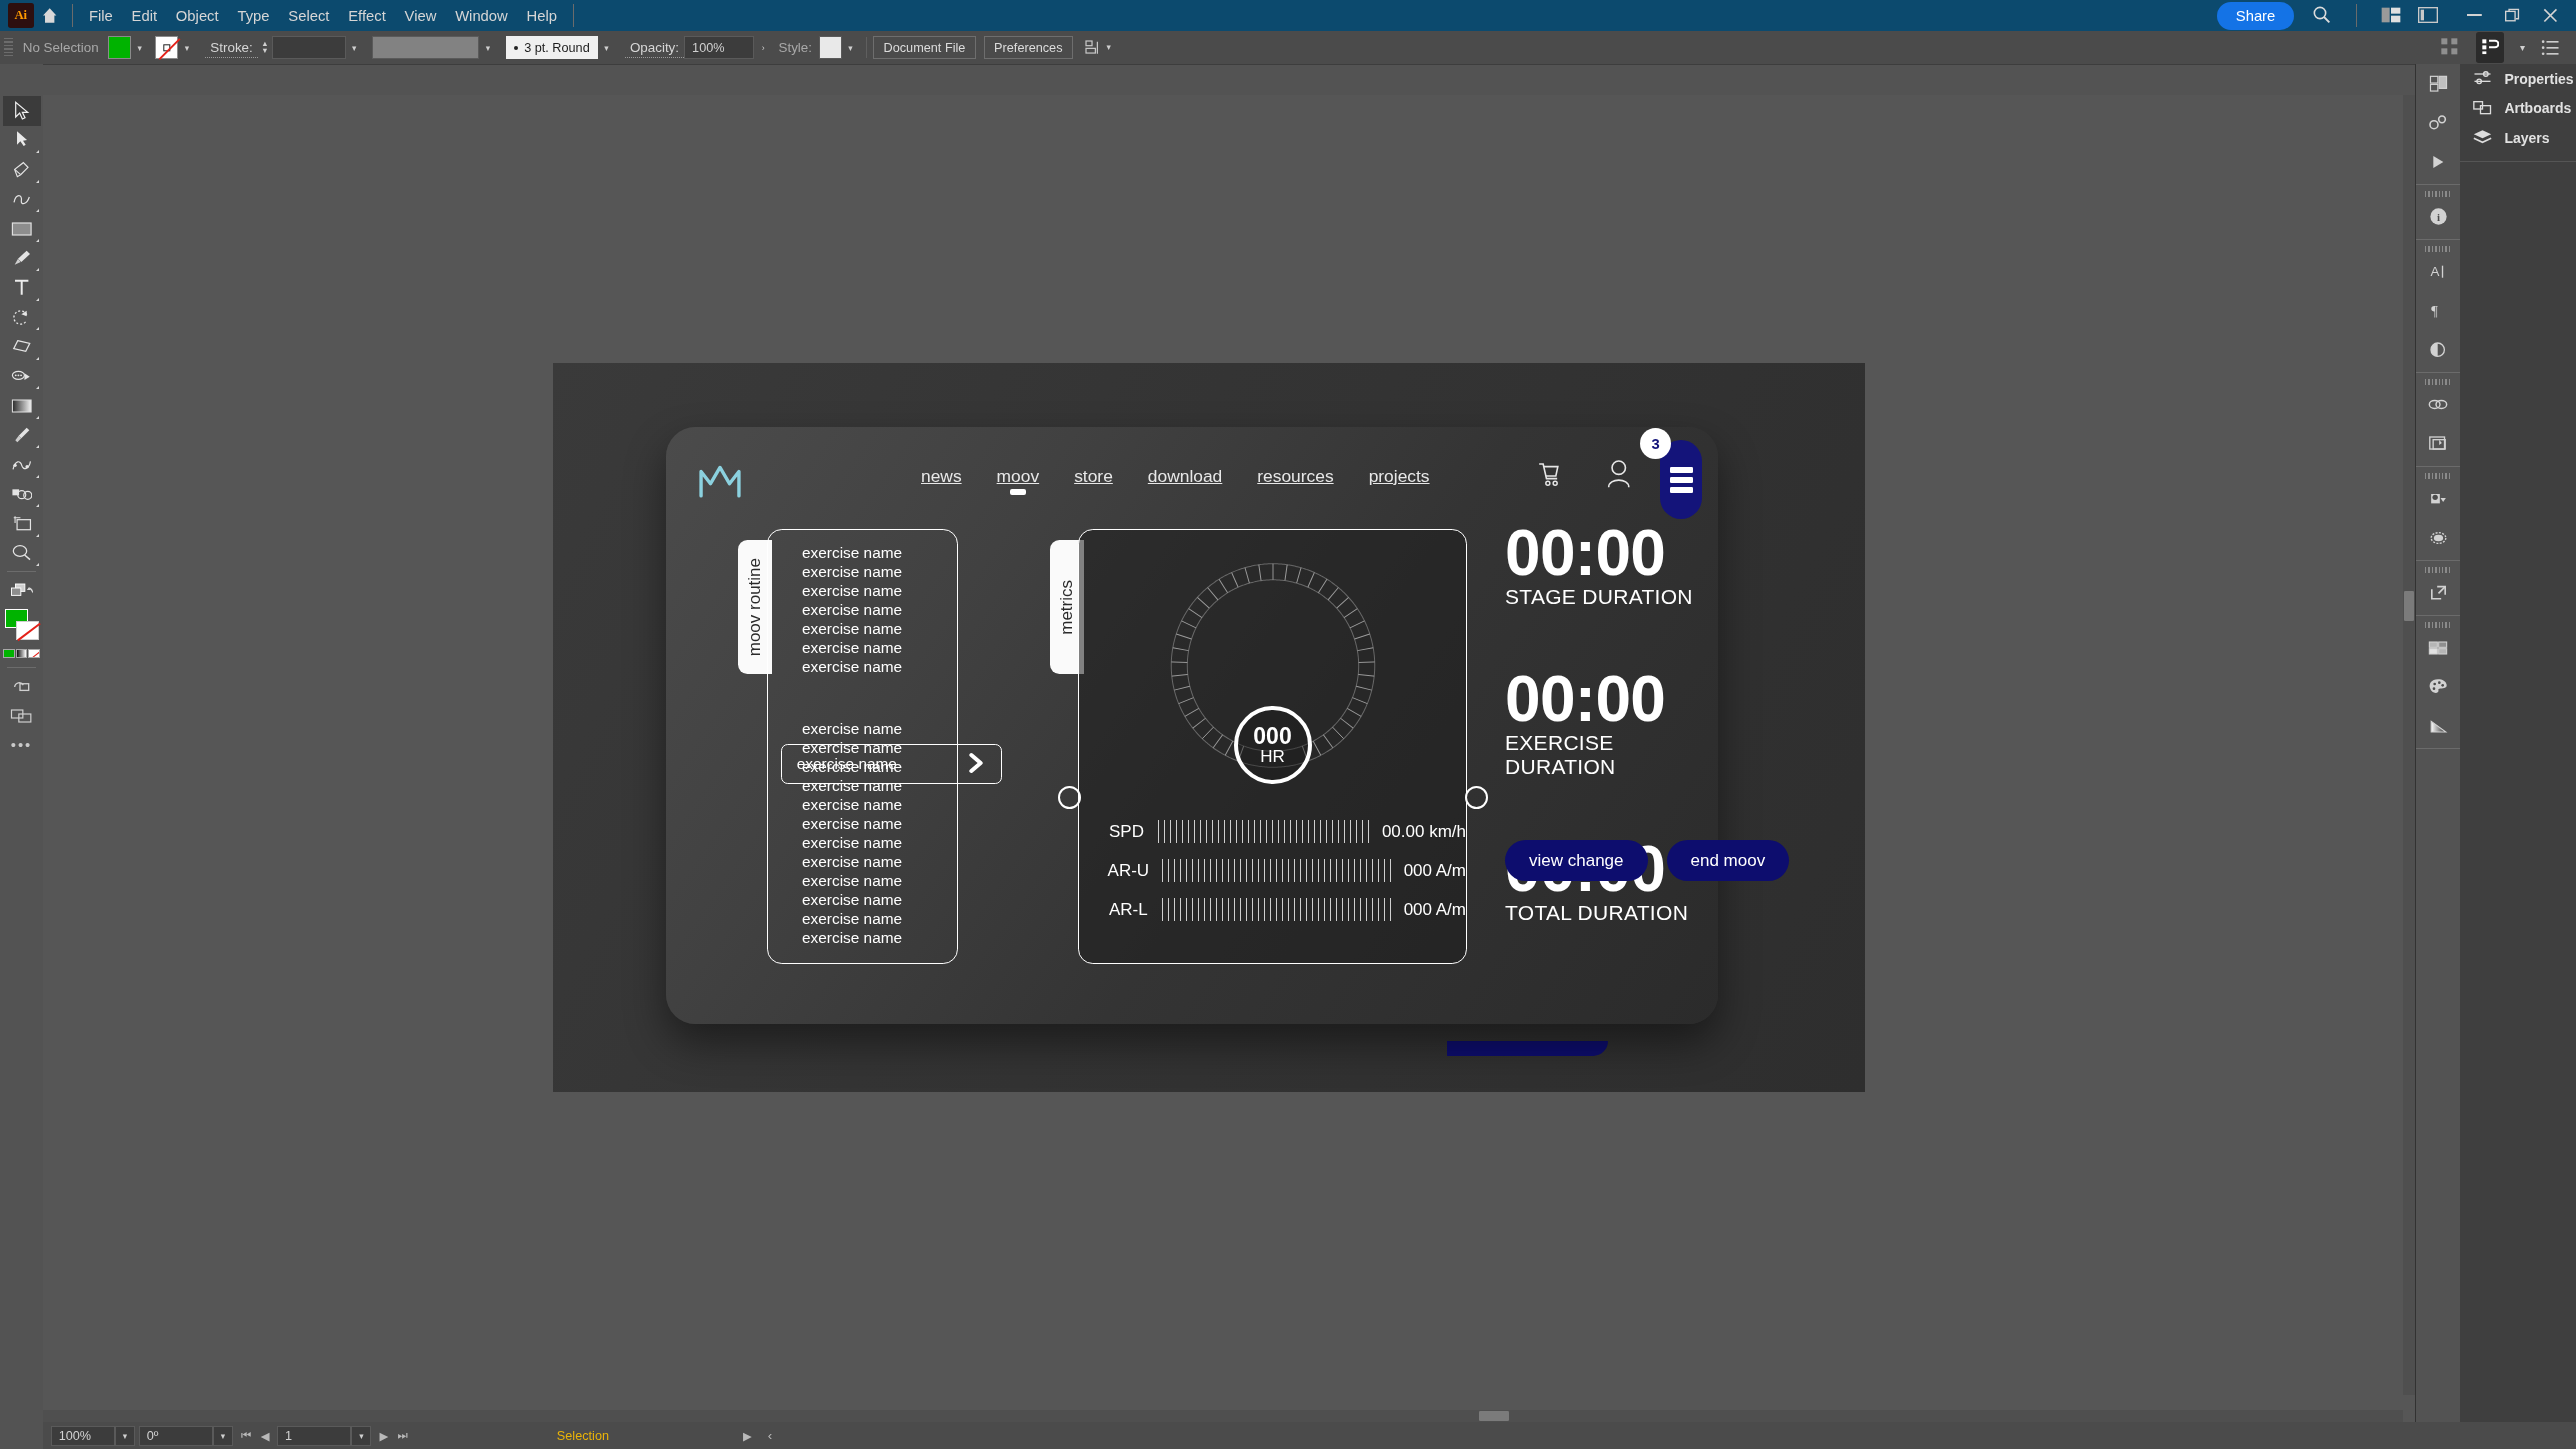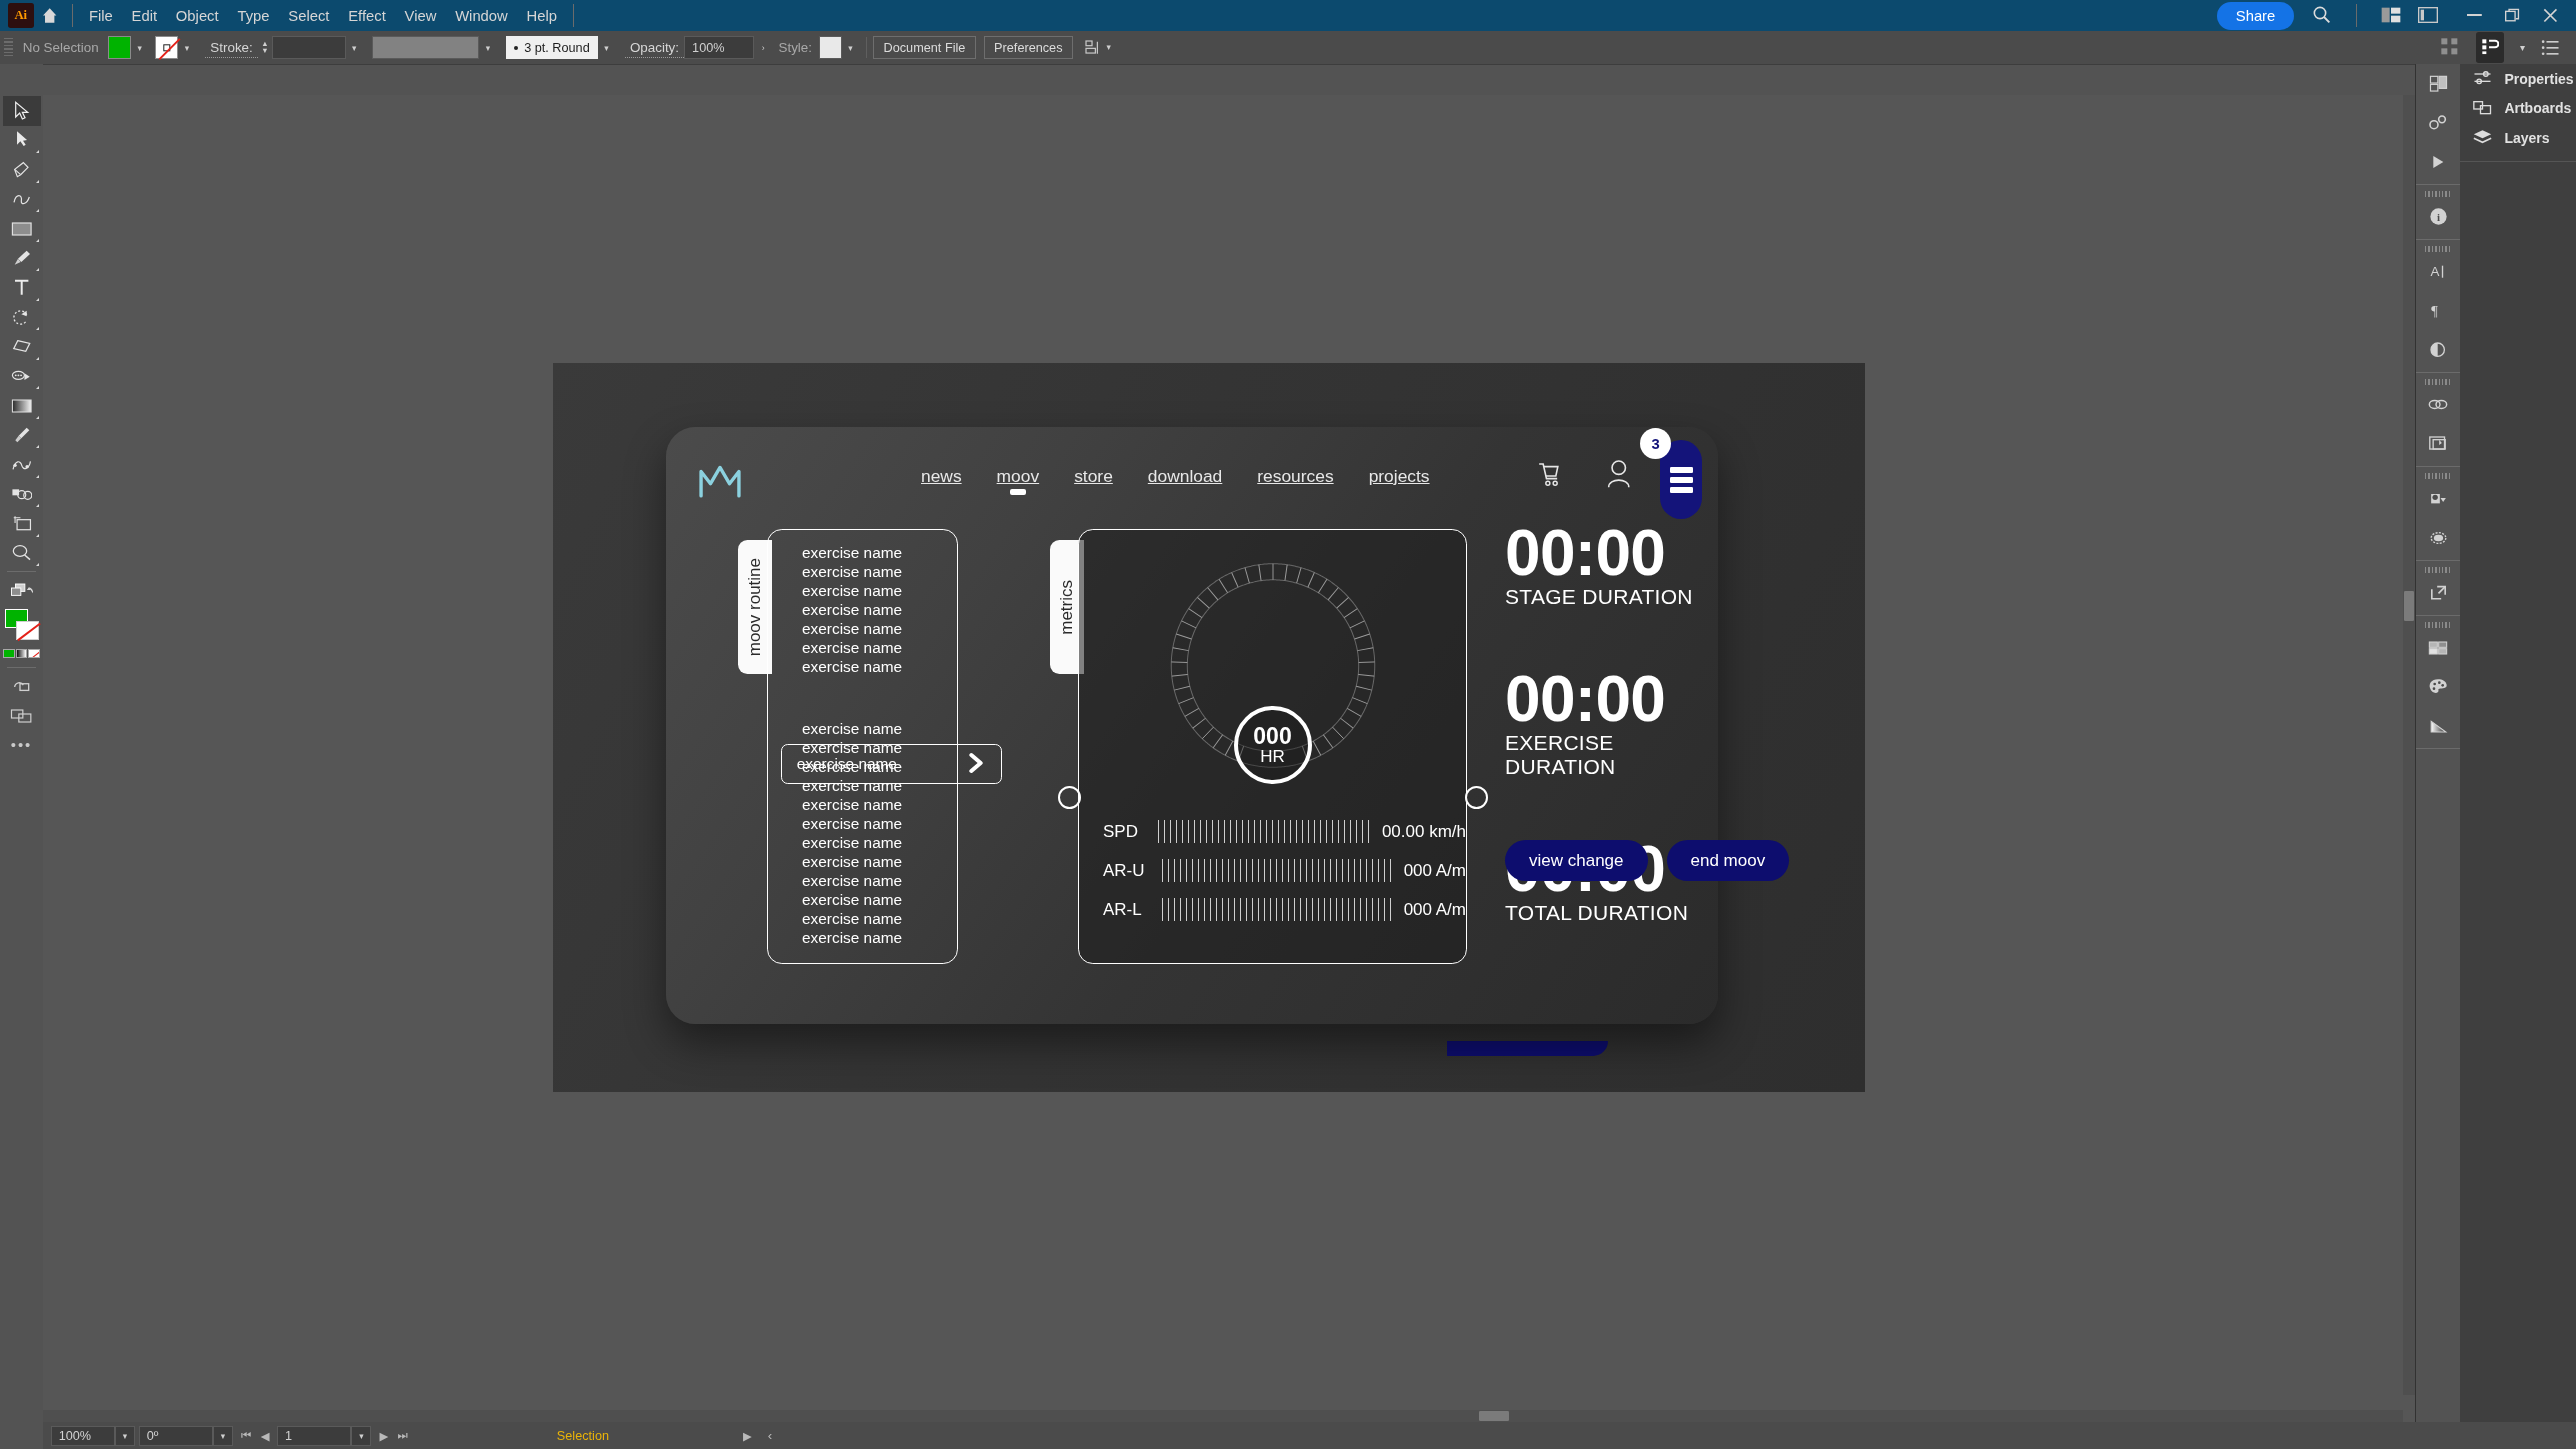--- a/index.html
+++ b/index.html
@@ -210,21 +210,21 @@
   .hr-value { font-size:23px; font-weight:bold; color:#fff; line-height:23px; }
   .hr-unit { font-size:17px; color:#fff; line-height:18px; }
   .dot-l, .dot-r {
     position:absolute; top:256px; width:23px; height:23px; border-radius:50%;
     border:2px solid #fff;
   }
   .dot-l { left:-21.5px; } .dot-r { right:-21.5px; }
 
   .metric-rows { position:absolute; left:0; top:282px; width:100%; }
   .metric-row { display:flex; align-items:center; height:39px; padding-left:24px; }
-  .metric-key { width:51px; text-align:left; font-size:17px; color:#fff; }
+  .metric-key { width:51px; text-align:center; font-size:17px; color:#fff; }
   .bars {
     height:23px; width:235px; margin:0 8px;
     background-image:repeating-linear-gradient(to right, #cfcfcf 0 1.3px, transparent 1.3px 6px);
   }
   .metric-val { font-size:17px; color:#fff; white-space:nowrap; }
 
   
   .durations { position:absolute; left:839px; top:94px; width:201px; }
   .dur-block { margin-bottom:58px; }
   .dur-time { font-size:64px; font-weight:bold; color:#fff; line-height:64px; letter-spacing:-0.7px; }

